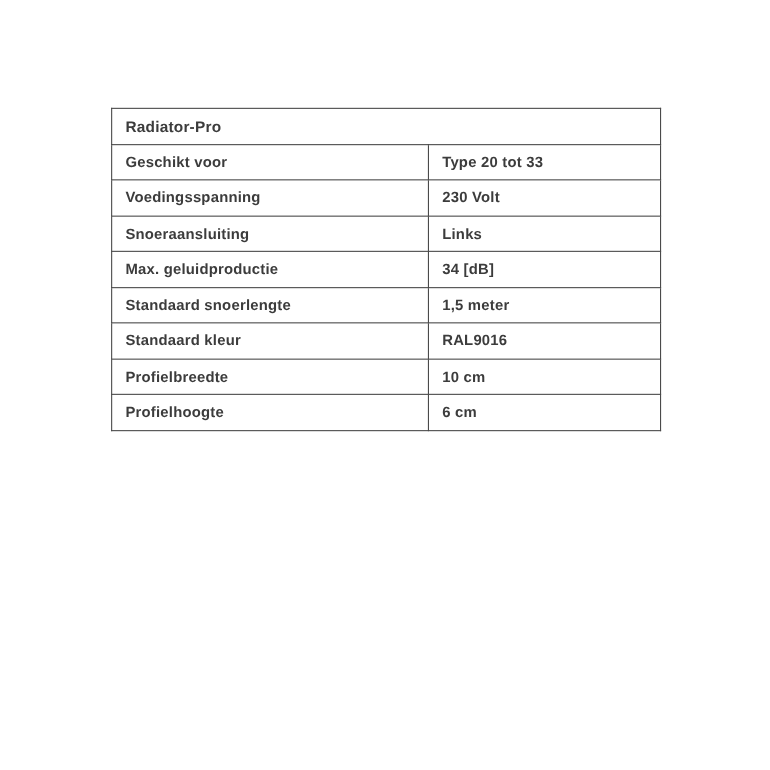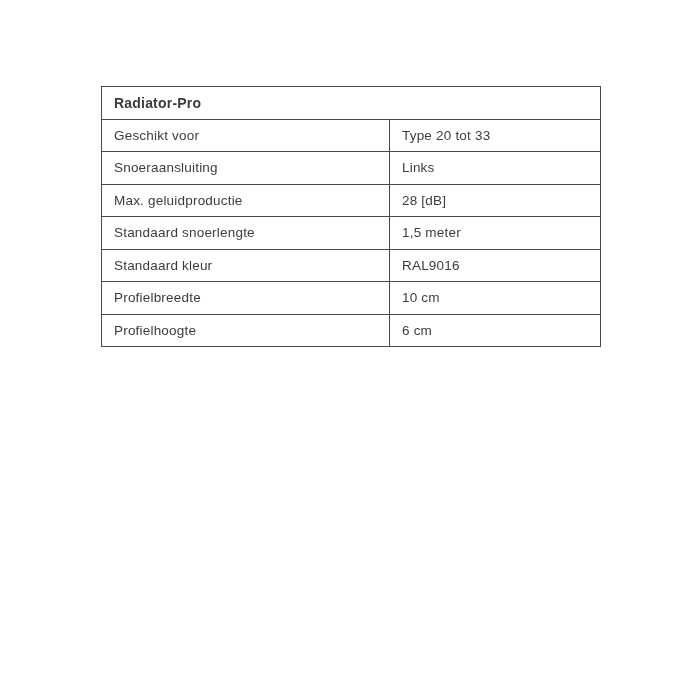--- a/index.html
+++ b/index.html
@@ -17,36 +17,36 @@
     height: 700px;
     background: var(--background);
     font-family: "Liberation Sans", sans-serif;
     color: var(--text);
     position: relative;
     overflow: hidden;
   }
   .spec-table {
     position: absolute;
     left: 101px;
-    top: 86px;
+    top: 98px;
     width: 499px;
     border-collapse: collapse;
     table-layout: fixed;
     background: var(--background);
   }
   .spec-table col.col-label { width: 288px; }
   .spec-table col.col-value { width: 211px; }
   .spec-table th,
   .spec-table td {
     border: 1px solid var(--border);
     height: 32.5px;
     padding: 0 10px 0 12px;
     font-size: 13.5px;
     letter-spacing: 0.2px;
-    font-weight: normal;
+    font-weight: bold;
     text-align: left;
     vertical-align: middle;
     white-space: nowrap;
     overflow: hidden;
   }
   .spec-table th.table-title-cell {
     font-weight: bold;
     font-size: 14px;
   }
 </style>
@@ -62,26 +62,30 @@
     <tr>
       <th class="table-title-cell" colspan="2">Radiator-Pro</th>
     </tr>
   </thead>
   <tbody>
     <tr>
       <td>Geschikt voor</td>
       <td>Type 20 tot 33</td>
     </tr>
     <tr>
+      <td>Voedingsspanning</td>
+      <td>230 Volt</td>
+    </tr>
+    <tr>
       <td>Snoeraansluiting</td>
       <td>Links</td>
     </tr>
     <tr>
       <td>Max. geluidproductie</td>
-      <td>28 [dB]</td>
+      <td>34 [dB]</td>
     </tr>
     <tr>
       <td>Standaard snoerlengte</td>
       <td>1,5 meter</td>
     </tr>
     <tr>
       <td>Standaard kleur</td>
       <td>RAL9016</td>
     </tr>
     <tr>

